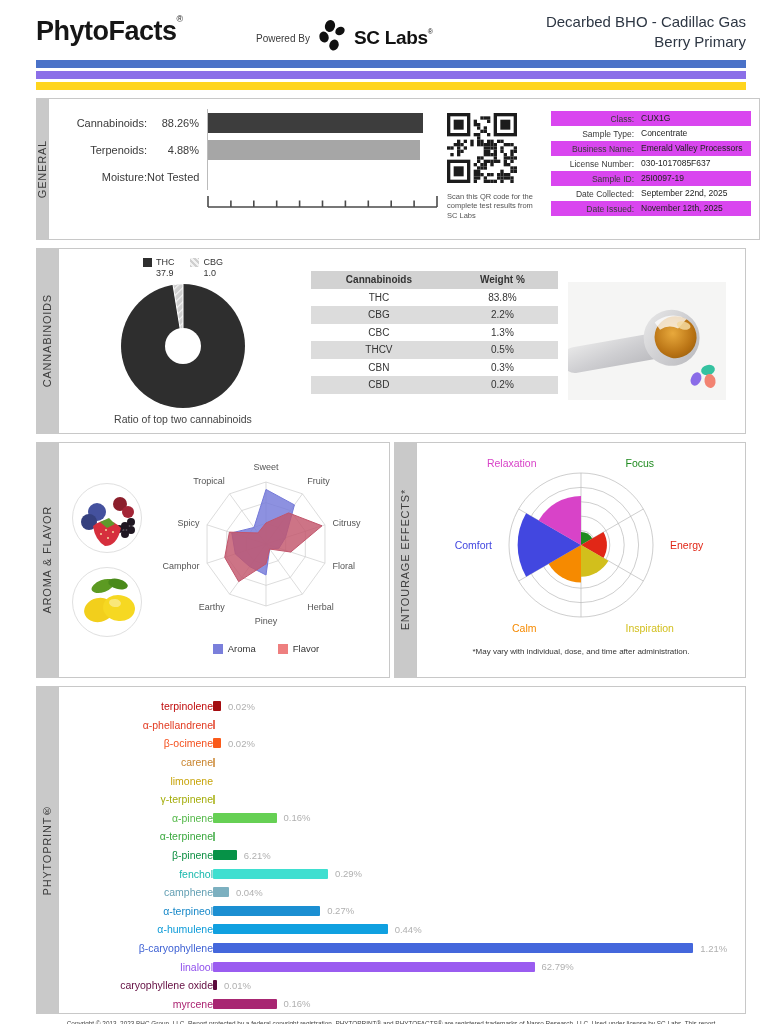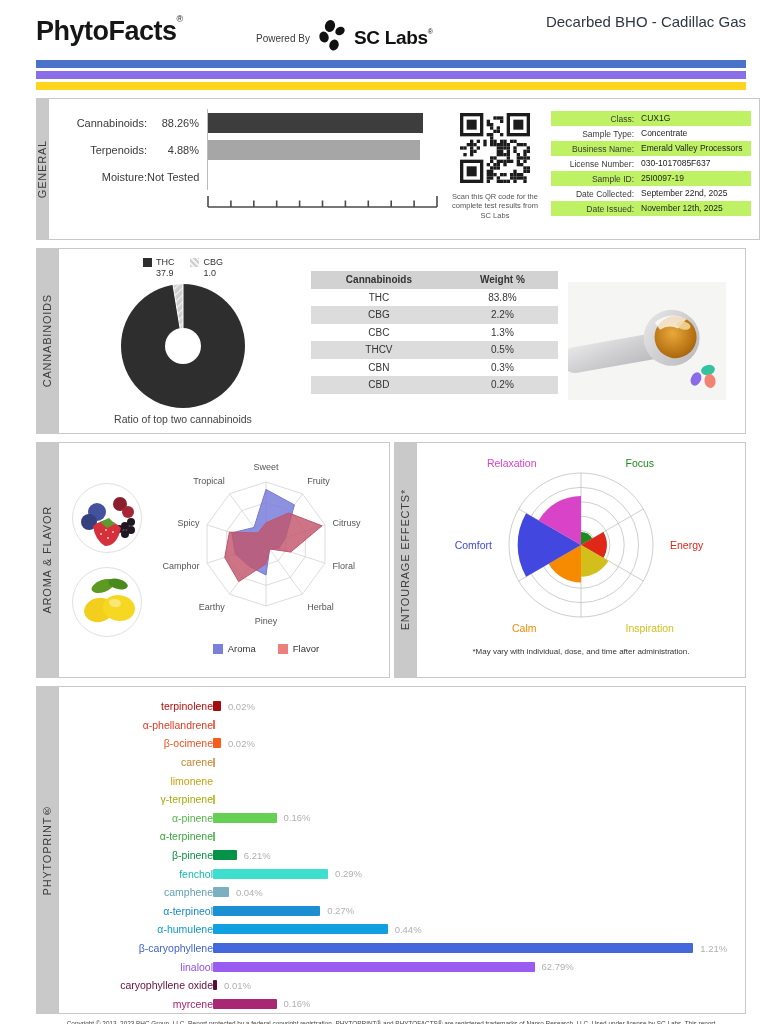--- a/index.html
+++ b/index.html
@@ -29,25 +29,25 @@
 
   
   .general-panel { display:flex; padding:10px 8px 6px 10px; }
   .gen-left { width:388px; }
   .gen-row { display:flex; align-items:center; height:27px; }
   .gen-label { width:88px; text-align:right; font-size:11px; color:#3a3a3a; }
   .gen-value { width:60px; text-align:right; font-size:11px; color:#3a3a3a; padding-right:8px; white-space:nowrap;}
   .gen-track { width:230px; height:27px; border-left:1px solid #bbb; display:flex; align-items:center; }
   .gen-bar { height:20px; }
   .ruler-wrap { margin-left:148px; margin-top:4px; }
-  .qr-block { width:96px; text-align:center; padding-top:4px; }
+  .qr-block { width:96px; padding-top:4px; }
   .qr-caption { font-size:7.5px; color:#555; margin-top:5px; line-height:1.25; }
   .info-table { width:200px; margin-left:8px; margin-top:2px; font-size:8.5px; }
   .info-row { display:flex; align-items:center; min-height:15px; }
-  .info-row.alt { background:#bef264; }
+  .info-row.alt { background:#d946ef; }
   .info-label { width:88px; text-align:right; padding:2px 5px 2px 0; color:#3a3a3a; }
   .info-value { flex:1; padding:2px 0 2px 2px; color:#222; line-height:1.15;}
 
   
   .cann-panel { display:flex; padding:8px 10px; }
   .donut-block { width:228px; display:flex; flex-direction:column; align-items:center; }
   .donut-legend { display:flex; gap:16px; margin-bottom:2px; }
   .dl-item { display:flex; gap:4px; }
   .dl-swatch { width:9px; height:9px; margin-top:1px; }
   .dl-texts { font-size:9px; color:#333; line-height:1.2; }
@@ -99,20 +99,21 @@
           <ellipse cx="13" cy="6" rx="5" ry="6" fill="#111" transform="rotate(18 13 6)"></ellipse>
           <ellipse cx="23" cy="11" rx="4" ry="5" fill="#111" transform="rotate(55 23 11)"></ellipse>
           <ellipse cx="7" cy="17" rx="4.6" ry="5.6" fill="#111" transform="rotate(-18 7 17)"></ellipse>
           <ellipse cx="17" cy="25" rx="4.6" ry="5.6" fill="#111" transform="rotate(20 17 25)"></ellipse>
         </svg>
       </span>
       <span class="sc-text"><span>SC Labs</span><sup>®</sup></span>
     </div>
     <div class="title">
       <div>Decarbed BHO - Cadillac Gas</div>
+      <div>Berry Primary</div>
     </div>
   </header>
 
   <div class="stripes" id="stripes">
       <div class="stripe" style="background: rgb(74, 114, 200);"></div>
       <div class="stripe" style="background: rgb(139, 111, 232);"></div>
       <div class="stripe" style="background: rgb(255, 213, 30);"></div>
     </div>
 
   <div class="section" style="height:142px;">

